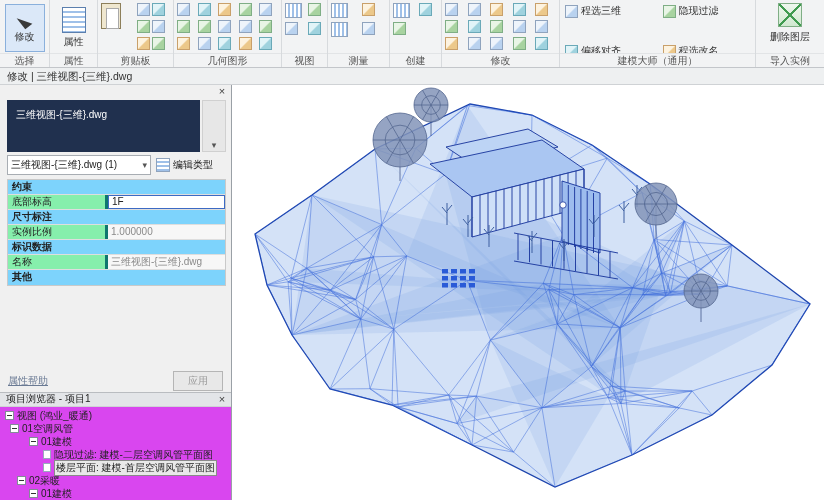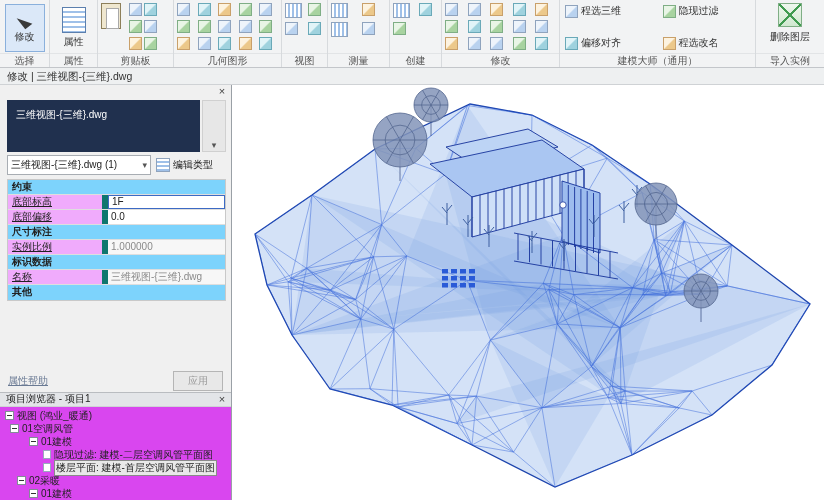--- a/index.html
+++ b/index.html
@@ -4,21 +4,21 @@
 <style>
   * { box-sizing: border-box; margin: 0; padding: 0; }
   html,body { width:824px; height:500px; overflow:hidden;
     font-family:"Liberation Sans","DejaVu Sans",sans-serif; font-size:11px; background:#f0f0f0; color:#222; }
   .app { position:relative; width:824px; height:500px; }
 
   
   .ribbon { position:absolute; left:0; top:0; width:824px; height:68px;
     background:#f2f3f4; border-bottom:1px solid #c3c6ca; display:flex; }
   .rgroup { height:100%; border-right:1px solid #d7dadd; display:flex; flex-direction:column; }
-  .gbody { flex:1; padding:3px 3px 1px 3px; display:flex; align-items:flex-start; gap:8px; overflow:hidden; }
+  .gbody { flex:1; padding:3px 3px 1px 3px; display:flex; align-items:flex-start; gap:16px; overflow:hidden; }
   .gbody.center { align-items:center; justify-content:center; }
   .grid3 { display:grid; grid-template-rows:repeat(3,15px); grid-auto-flow:column; gap:2px; align-content:start; }
   .grid2 { display:grid; grid-template-rows:repeat(2,17px); grid-auto-flow:column; gap:2px; align-content:start; }
   .glabel { height:14px; line-height:13px; text-align:center; font-size:10px; color:#555;
     border-top:1px solid #e2e4e6; white-space:nowrap; overflow:hidden; cursor:default; }
   .ic { width:13px; height:13px; border:1px solid #8fa3bd; background:linear-gradient(135deg,#eef4fb 45%,#b9d2ef 55%); }
   .ic.g { border-color:#7fae85; background:linear-gradient(135deg,#e9f5e6 45%,#a8d3a0 55%); }
   .ic.o { border-color:#c9a06a; background:linear-gradient(135deg,#fdf3e0 45%,#ecc88a 55%); }
   .ic.t { border-color:#6aa9b8; background:linear-gradient(135deg,#e2f4f8 45%,#9fd2de 55%); }
   .icM { width:17px; height:15px; border:1px solid #8fa3bd; background:repeating-linear-gradient(90deg,#fff 0 2px,#9fc0e8 2px 4px); }
@@ -58,22 +58,22 @@
   .combo { flex:1; background:#fff; border:1px solid #a8adb3; display:flex; align-items:center; padding:0 3px;
     font-size:10px; overflow:hidden; white-space:nowrap; }
   .combo .ctext { flex:1; overflow:hidden; }
   .combo .chev { font-size:9px; color:#555; }
   .edittype { width:72px; display:flex; align-items:center; gap:3px; font-size:10px; padding:0 2px; cursor:default; }
   .et-icon { width:14px; height:14px; border:1px solid #8fa3bd; background:repeating-linear-gradient(#fff 0 2px,#9fc0e8 2px 4px); }
   .pgrid { margin:2px 5px 0 7px; border:1px solid #c9c9c9; background:#fff; }
   .prow { display:flex; height:15px; border-bottom:1px solid #dedede; font-size:10px; line-height:14px; }
   .prow:last-child { border-bottom:none; }
   .prow.section { background:#7dd3fc; font-weight:bold; padding-left:4px; color:#222; }
-  .plabel { width:100px; background:#f0abfc; border-right:6px solid #0f766e; padding-left:4px;
-    overflow:hidden; white-space:nowrap;text-decoration:underline; }
+  .plabel { width:100px; background:#86efac; border-right:3px solid #0f766e; padding-left:4px;
+    overflow:hidden; white-space:nowrap; }
   .pval { flex:1; padding:0 3px; overflow:hidden; white-space:nowrap; background:#fff; }
   .pval.focus { border:1px solid #3c6ac4; line-height:12px; }
   .pval.dis { color:#8a8a8a; background:#f7f7f7; }
   .pval.btn { margin:1px 2px; background:#e9e9e9; border:1px solid #9b9b9b; text-align:center; line-height:11px; font-size:9.5px; }
   .spacer { flex:1; }
   .pfoot { height:22px; display:flex; align-items:center; justify-content:space-between; padding:0 8px; }
   .phelp { font-size:10px; color:#6a7a94; text-decoration:underline; cursor:default; }
   .apply { font-size:10px; color:#9a9a9a; background:#e8e8e8; border:1px solid #b5b5b5; padding:2px 14px; cursor:default; }
 
   .bhead { height:15px; background:#e3e5e8; border-top:1px solid #b9bcc0; border-bottom:1px solid #cfd2d5;
@@ -266,24 +266,20 @@
       </div>
     </div>
 
     <div class="pgrid">
       <div class="prow section">
         <span>约束</span>
       </div>
       <div class="prow">
         <div class="plabel">底部标高</div>
         <div class="pval focus">1F</div>
-      </div>
-      <div class="prow">
-        <div class="plabel">底部偏移</div>
-        <div class="pval">0.0</div>
       </div>
       <div class="prow section">
         <span>尺寸标注</span>
       </div>
       <div class="prow">
         <div class="plabel">实例比例</div>
         <div class="pval dis">1.000000</div>
       </div>
       <div class="prow section">
         <span>标识数据</span>

